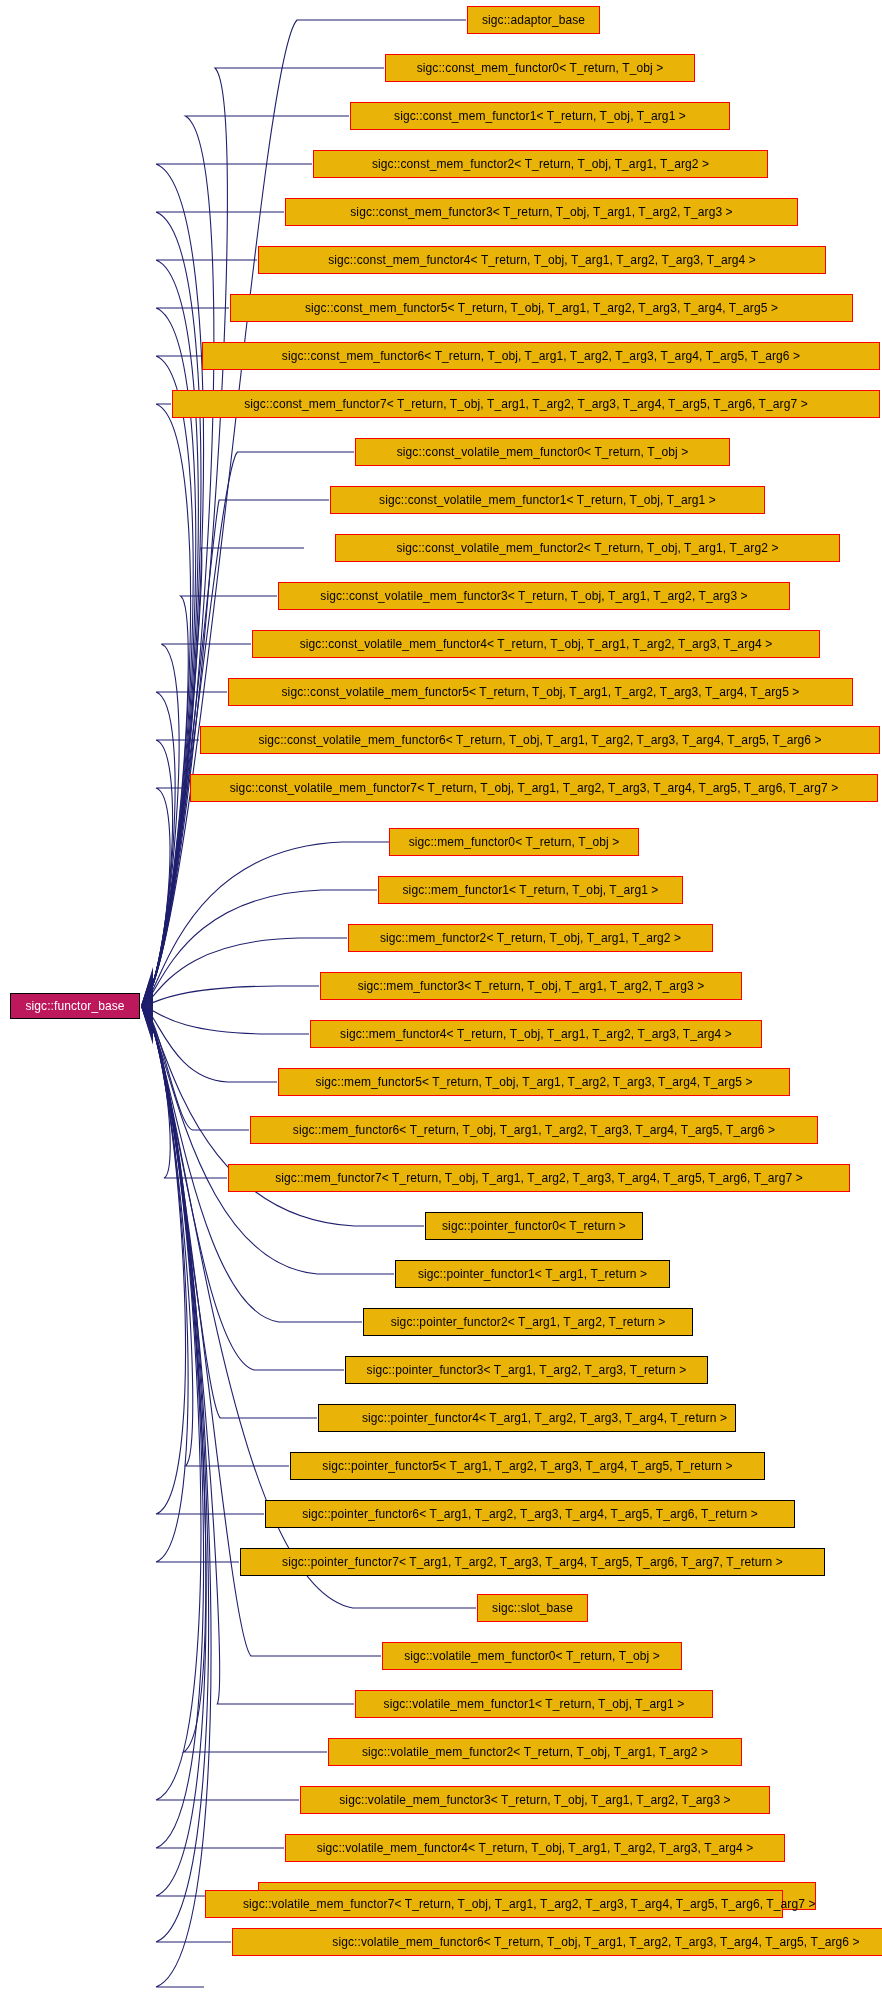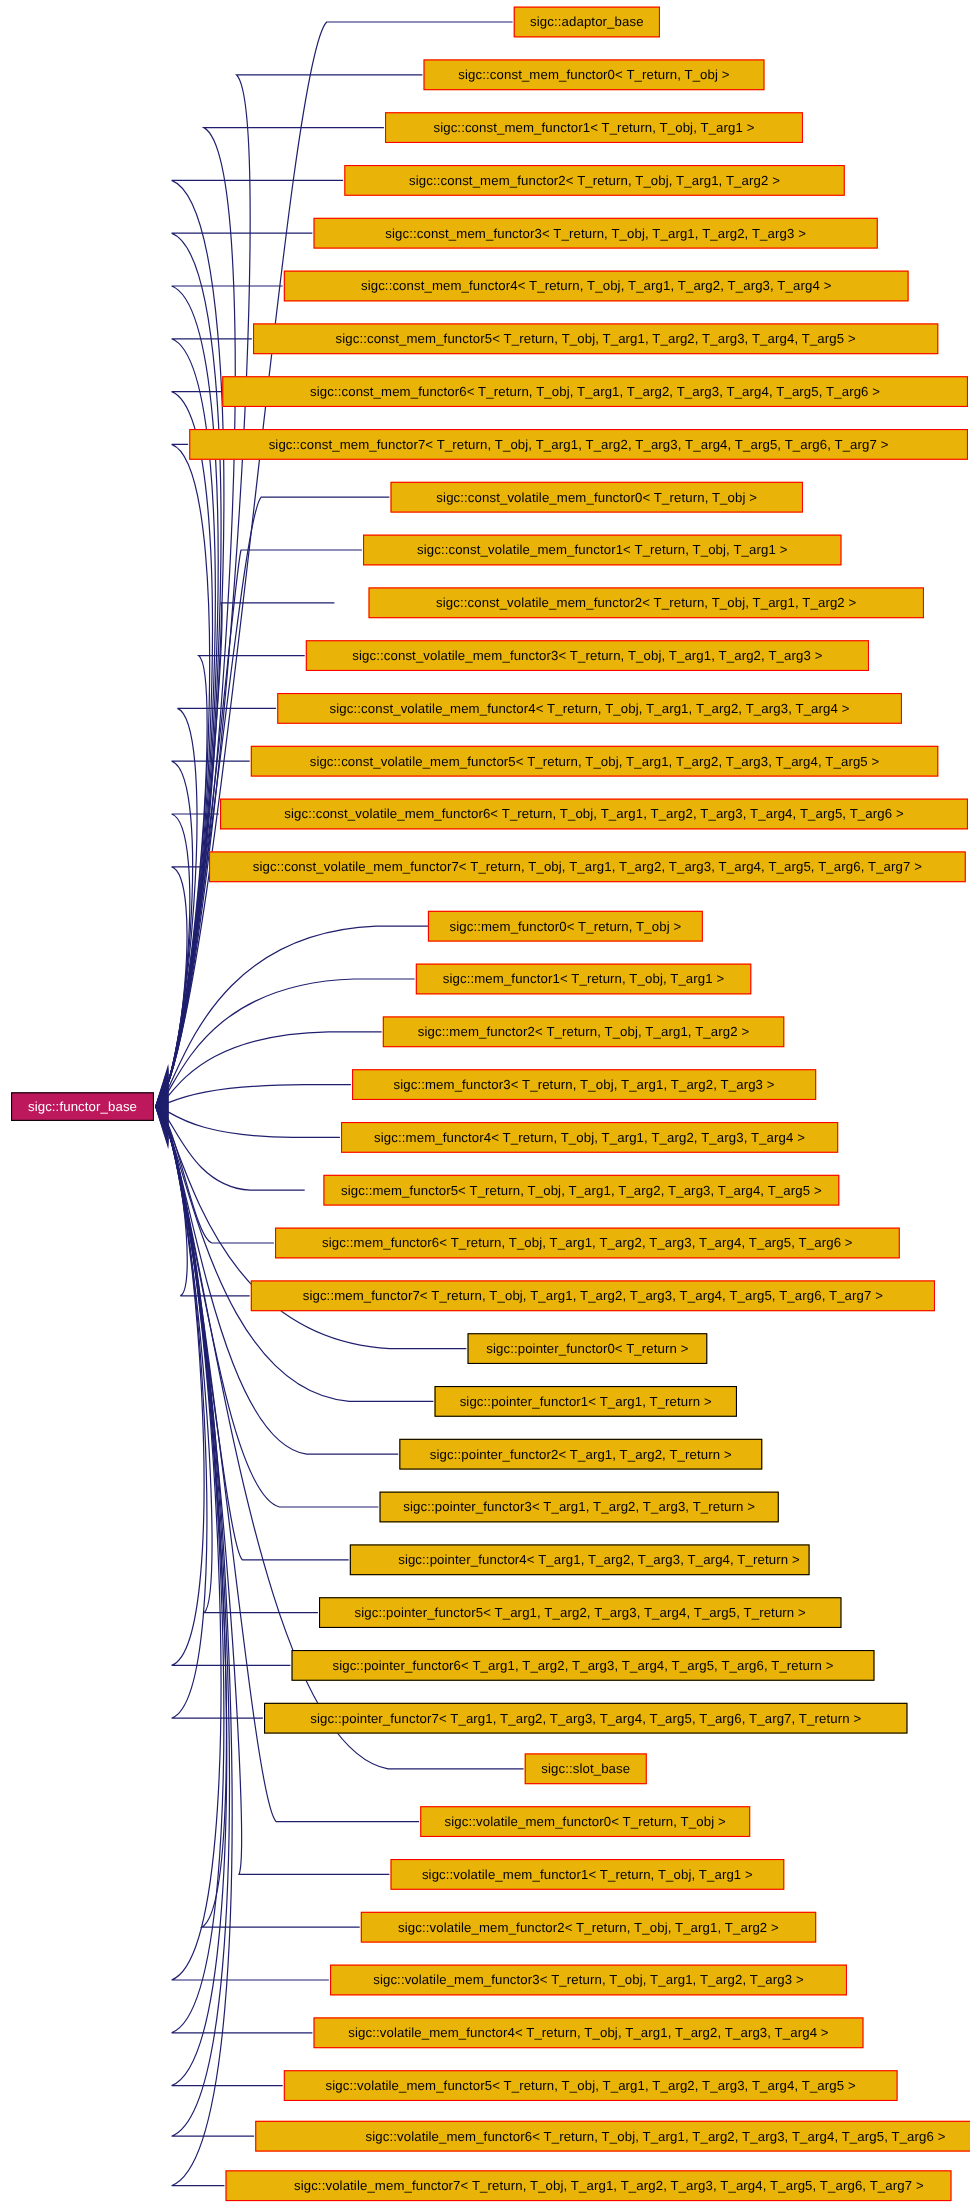--- a/index.html
+++ b/index.html
@@ -159,34 +159,34 @@
       <div class="node red" style="left: 278px; top: 582px; width: 512px;">sigc::const_volatile_mem_functor3&lt; T_return, T_obj, T_arg1, T_arg2, T_arg3 &gt;</div>
       <div class="node red" style="left: 252px; top: 630px; width: 568px;">sigc::const_volatile_mem_functor4&lt; T_return, T_obj, T_arg1, T_arg2, T_arg3, T_arg4 &gt;</div>
       <div class="node red" style="left: 228px; top: 678px; width: 625px;">sigc::const_volatile_mem_functor5&lt; T_return, T_obj, T_arg1, T_arg2, T_arg3, T_arg4, T_arg5 &gt;</div>
       <div class="node red" style="left: 200px; top: 726px; width: 680px;">sigc::const_volatile_mem_functor6&lt; T_return, T_obj, T_arg1, T_arg2, T_arg3, T_arg4, T_arg5, T_arg6 &gt;</div>
       <div class="node red" style="left: 190px; top: 774px; width: 688px;">sigc::const_volatile_mem_functor7&lt; T_return, T_obj, T_arg1, T_arg2, T_arg3, T_arg4, T_arg5, T_arg6, T_arg7 &gt;</div>
       <div class="node red" style="left: 389px; top: 828px; width: 250px;">sigc::mem_functor0&lt; T_return, T_obj &gt;</div>
       <div class="node red" style="left: 378px; top: 876px; width: 305px;">sigc::mem_functor1&lt; T_return, T_obj, T_arg1 &gt;</div>
       <div class="node red" style="left: 348px; top: 924px; width: 365px;">sigc::mem_functor2&lt; T_return, T_obj, T_arg1, T_arg2 &gt;</div>
       <div class="node red" style="left: 320px; top: 972px; width: 422px;">sigc::mem_functor3&lt; T_return, T_obj, T_arg1, T_arg2, T_arg3 &gt;</div>
       <div class="node red" style="left: 310px; top: 1020px; width: 452px;">sigc::mem_functor4&lt; T_return, T_obj, T_arg1, T_arg2, T_arg3, T_arg4 &gt;</div>
-      <div class="node red" style="left: 278px; top: 1068px; width: 469px; margin-left: 16px;">sigc::mem_functor5&lt; T_return, T_obj, T_arg1, T_arg2, T_arg3, T_arg4, T_arg5 &gt;</div>
+      <div class="node red" style="left: 278px; top: 1068px; width: 512px;">sigc::mem_functor5&lt; T_return, T_obj, T_arg1, T_arg2, T_arg3, T_arg4, T_arg5 &gt;</div>
       <div class="node red" style="left: 250px; top: 1116px; width: 568px;">sigc::mem_functor6&lt; T_return, T_obj, T_arg1, T_arg2, T_arg3, T_arg4, T_arg5, T_arg6 &gt;</div>
       <div class="node red" style="left: 228px; top: 1164px; width: 622px;">sigc::mem_functor7&lt; T_return, T_obj, T_arg1, T_arg2, T_arg3, T_arg4, T_arg5, T_arg6, T_arg7 &gt;</div>
       <div class="node black" style="left: 425px; top: 1212px; width: 218px;">sigc::pointer_functor0&lt; T_return &gt;</div>
       <div class="node black" style="left: 395px; top: 1260px; width: 275px;">sigc::pointer_functor1&lt; T_arg1, T_return &gt;</div>
       <div class="node black" style="left: 363px; top: 1308px; width: 330px;">sigc::pointer_functor2&lt; T_arg1, T_arg2, T_return &gt;</div>
       <div class="node black" style="left: 345px; top: 1356px; width: 363px;">sigc::pointer_functor3&lt; T_arg1, T_arg2, T_arg3, T_return &gt;</div>
       <div class="node black" style="left: 318px; top: 1404px; width: 418px; padding-left: 35px;">sigc::pointer_functor4&lt; T_arg1, T_arg2, T_arg3, T_arg4, T_return &gt;</div>
       <div class="node black" style="left: 290px; top: 1452px; width: 475px;">sigc::pointer_functor5&lt; T_arg1, T_arg2, T_arg3, T_arg4, T_arg5, T_return &gt;</div>
       <div class="node black" style="left: 265px; top: 1500px; width: 530px;">sigc::pointer_functor6&lt; T_arg1, T_arg2, T_arg3, T_arg4, T_arg5, T_arg6, T_return &gt;</div>
       <div class="node black" style="left: 240px; top: 1548px; width: 585px;">sigc::pointer_functor7&lt; T_arg1, T_arg2, T_arg3, T_arg4, T_arg5, T_arg6, T_arg7, T_return &gt;</div>
       <div class="node red" style="left: 477px; top: 1594px; width: 111px;">sigc::slot_base</div>
       <div class="node red" style="left: 382px; top: 1642px; width: 300px;">sigc::volatile_mem_functor0&lt; T_return, T_obj &gt;</div>
       <div class="node red" style="left: 355px; top: 1690px; width: 358px;">sigc::volatile_mem_functor1&lt; T_return, T_obj, T_arg1 &gt;</div>
       <div class="node red" style="left: 328px; top: 1738px; width: 414px;">sigc::volatile_mem_functor2&lt; T_return, T_obj, T_arg1, T_arg2 &gt;</div>
       <div class="node red" style="left: 300px; top: 1786px; width: 470px;">sigc::volatile_mem_functor3&lt; T_return, T_obj, T_arg1, T_arg2, T_arg3 &gt;</div>
       <div class="node red" style="left: 285px; top: 1834px; width: 500px;">sigc::volatile_mem_functor4&lt; T_return, T_obj, T_arg1, T_arg2, T_arg3, T_arg4 &gt;</div>
       <div class="node red" style="left: 258px; top: 1882px; width: 558px;">sigc::volatile_mem_functor5&lt; T_return, T_obj, T_arg1, T_arg2, T_arg3, T_arg4, T_arg5 &gt;</div>
       <div class="node red" style="left: 232px; top: 1928px; width: 728px;">sigc::volatile_mem_functor6&lt; T_return, T_obj, T_arg1, T_arg2, T_arg3, T_arg4, T_arg5, T_arg6 &gt;</div>
-      <div class="node red" style="left: 205px; top: 1973px; width: 660px; padding-left: 37px;">sigc::volatile_mem_functor7&lt; T_return, T_obj, T_arg1, T_arg2, T_arg3, T_arg4, T_arg5, T_arg6, T_arg7 &gt;</div>
+      <div class="node red" style="left: 205px; top: 1890px; width: 578px; padding-left: 37px;">sigc::volatile_mem_functor7&lt; T_return, T_obj, T_arg1, T_arg2, T_arg3, T_arg4, T_arg5, T_arg6, T_arg7 &gt;</div>
     </div>
 </div>
 
 </body></html>

